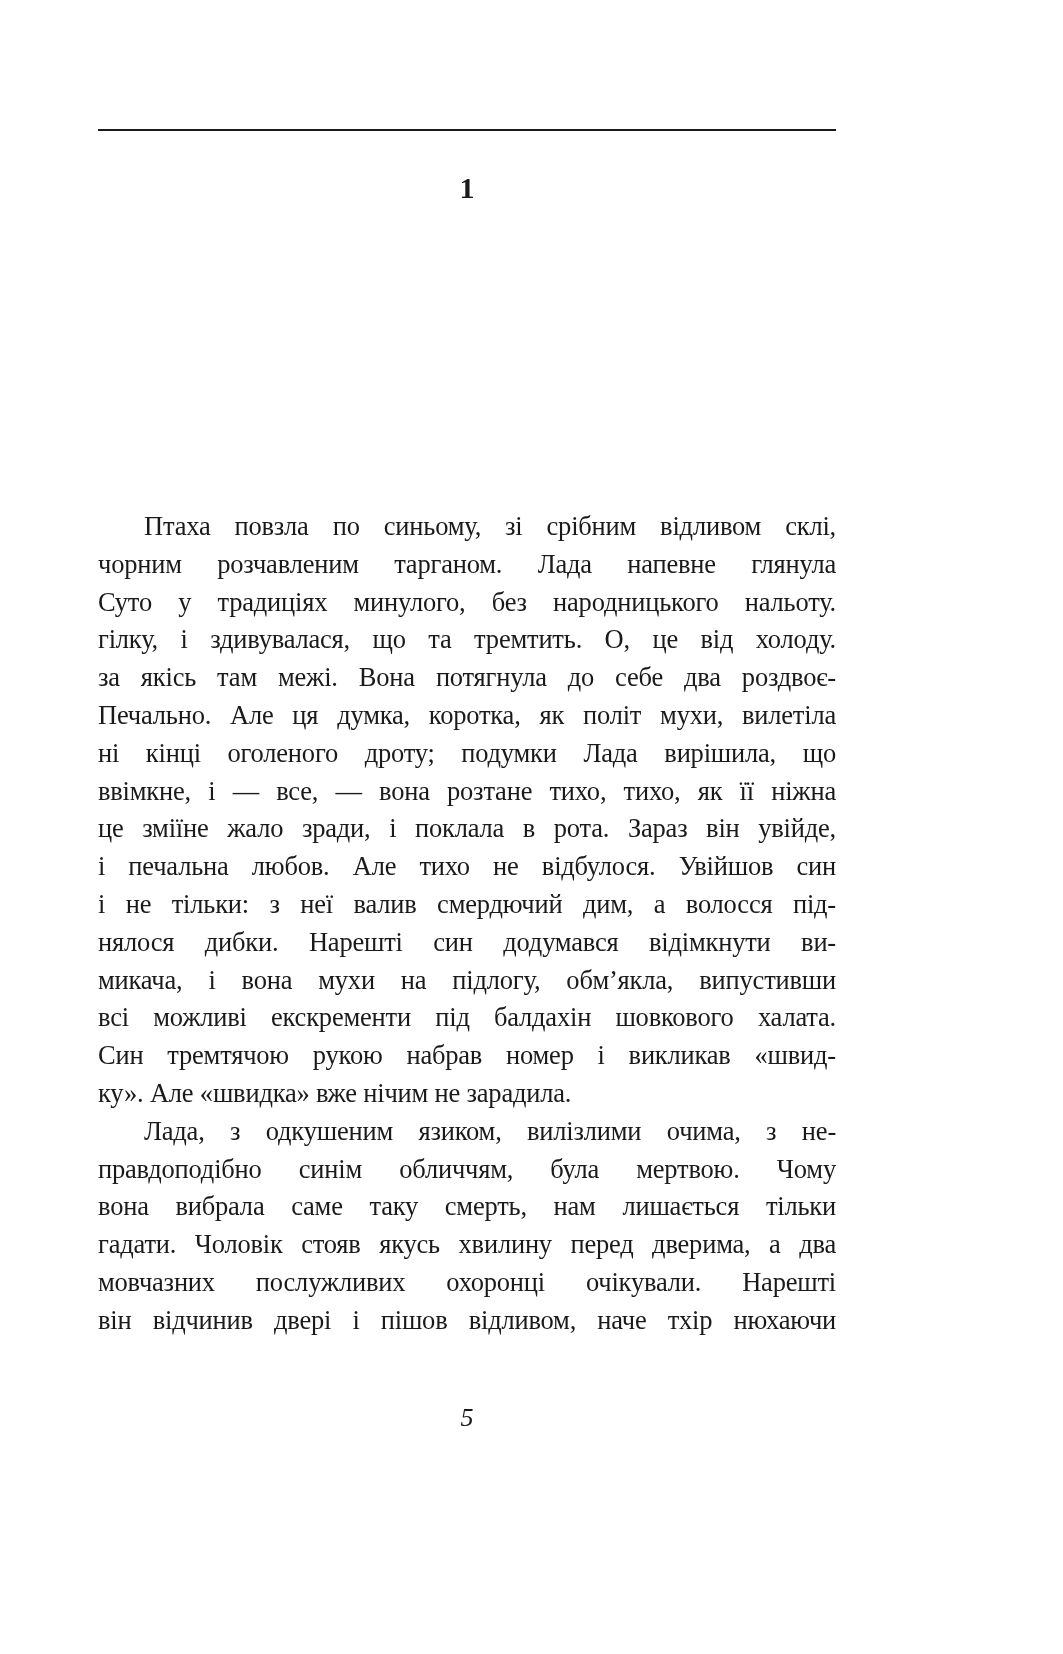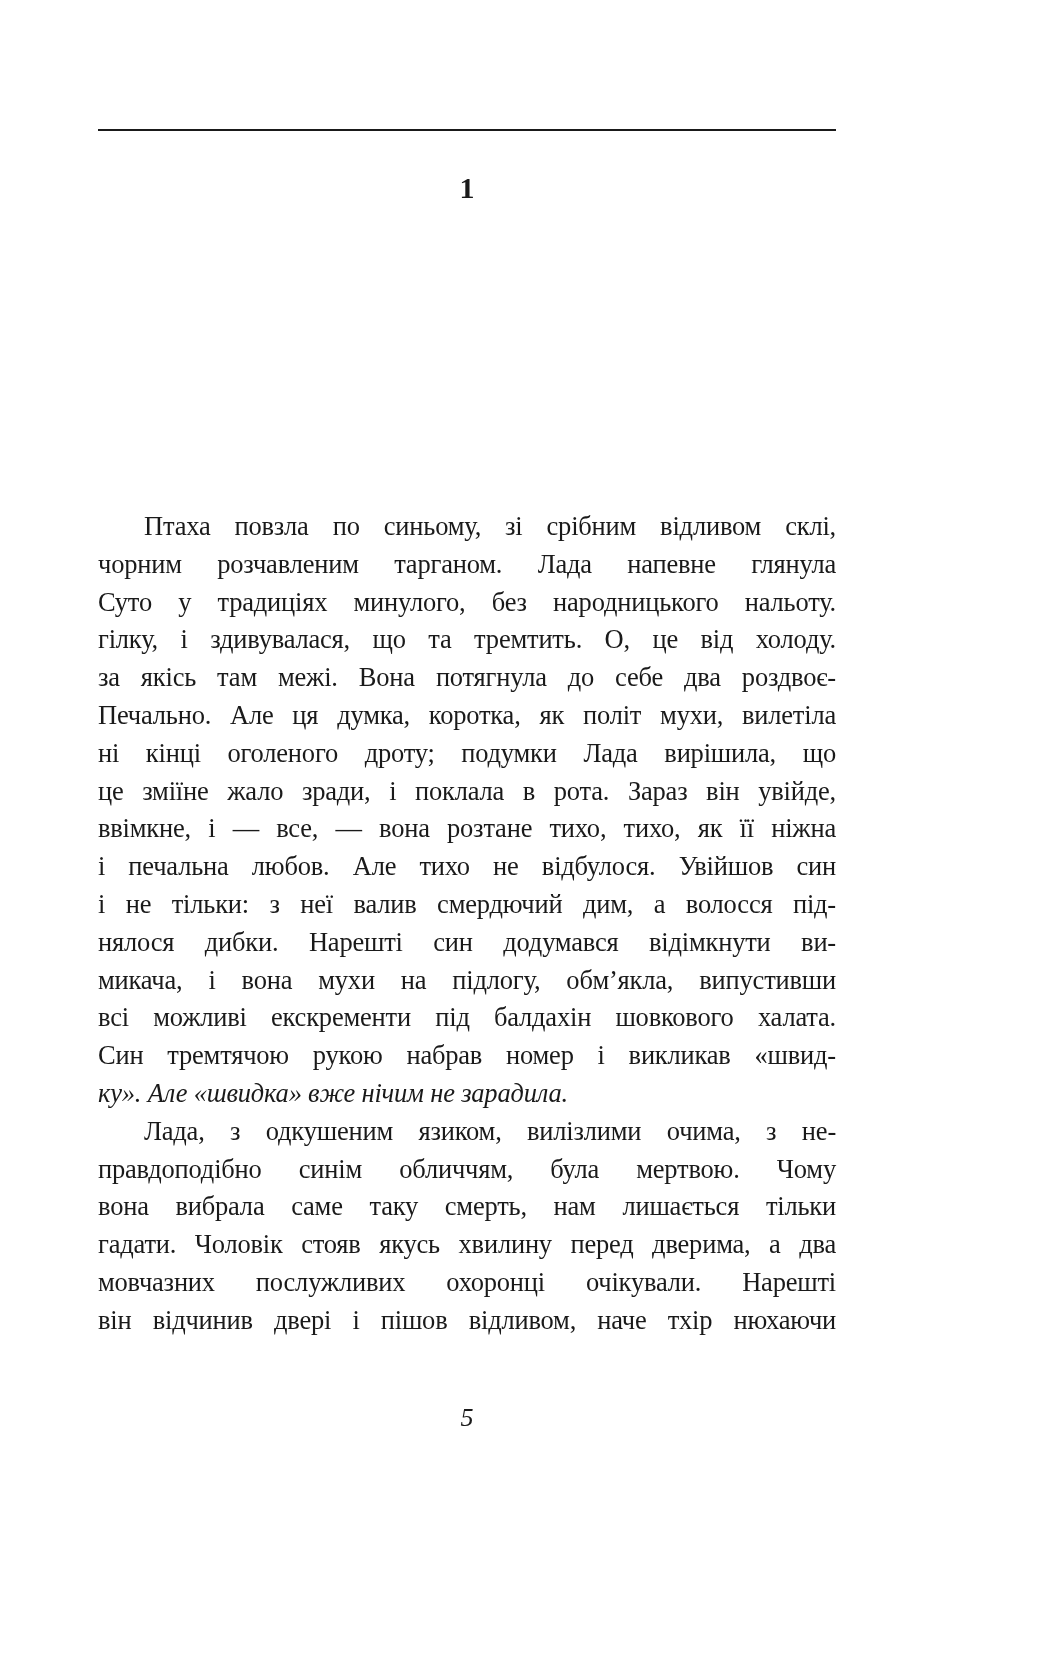--- a/index.html
+++ b/index.html
@@ -6,43 +6,43 @@
   body { width:1063px; height:1654px; position:relative; overflow:hidden;
          font-family:"Liberation Serif","DejaVu Serif",serif; color:#1a1a1a; }
   .rule { position:absolute; left:98px; top:129px; width:738px; height:0;
           border-top:2px solid #1a1a1a; }
   .chapter-num { position:absolute; left:98px; width:738px; top:168px;
                  text-align:center; font-weight:bold; font-size:30px; line-height:40px; }
   .body-text { position:absolute; left:98px; top:492px; width:738px;
                font-size:26.5px; line-height:37.8px;margin-top:16px; }
   .line { display:block; white-space:nowrap; text-align:justify;
           text-align-last:justify; height:37.8px; overflow:visible; letter-spacing:-0.2px; }
-  .line.last { text-align-last:left;font-style:italic; }
+  .line.last { text-align-last:left; }
   .line.indent { padding-left:46px; }
   .page-num { position:absolute; left:98px; width:738px; top:1400px;
               text-align:center; font-style:italic; font-size:26px; line-height:36px; }
 </style>
 </head>
 <body>
 
 <div class="rule"></div>
 
 <div class="chapter-num">1</div>
 
 <div class="body-text">
   <div>
     <span class="line indent">Птаха повзла по синьому, зі срібним відливом склі,</span>
     <span class="line">чорним розчавленим тарганом. Лада напевне глянула</span>
     <span class="line">Суто у традиціях минулого, без народницького нальоту.</span>
     <span class="line">гілку, і здивувалася, що та тремтить. О, це від холоду.</span>
     <span class="line">за якісь там межі. Вона потягнула до себе два роздвоє-</span>
     <span class="line">Печально. Але ця думка, коротка, як політ мухи, вилетіла</span>
     <span class="line">ні кінці оголеного дроту; подумки Лада вирішила, що</span>
+    <span class="line">ввімкне, і — все, — вона розтане тихо, тихо, як її ніжна</span>
     <span class="line">це зміїне жало зради, і поклала в рота. Зараз він увійде,</span>
-    <span class="line">ввімкне, і — все, — вона розтане тихо, тихо, як її ніжна</span>
     <span class="line">і печальна любов. Але тихо не відбулося. Увійшов син</span>
     <span class="line">і не тільки: з неї валив смердючий дим, а волосся під-</span>
     <span class="line">нялося дибки. Нарешті син додумався відімкнути ви-</span>
     <span class="line">микача, і вона мухи на підлогу, обм’якла, випустивши</span>
     <span class="line">всі можливі екскременти під балдахін шовкового халата.</span>
     <span class="line">Син тремтячою рукою набрав номер і викликав «швид-</span>
     <span class="line last">ку». Але «швидка» вже нічим не зарадила.</span>
   </div>
   <div>
     <span class="line indent">Лада, з одкушеним язиком, вилізлими очима, з не-</span>

